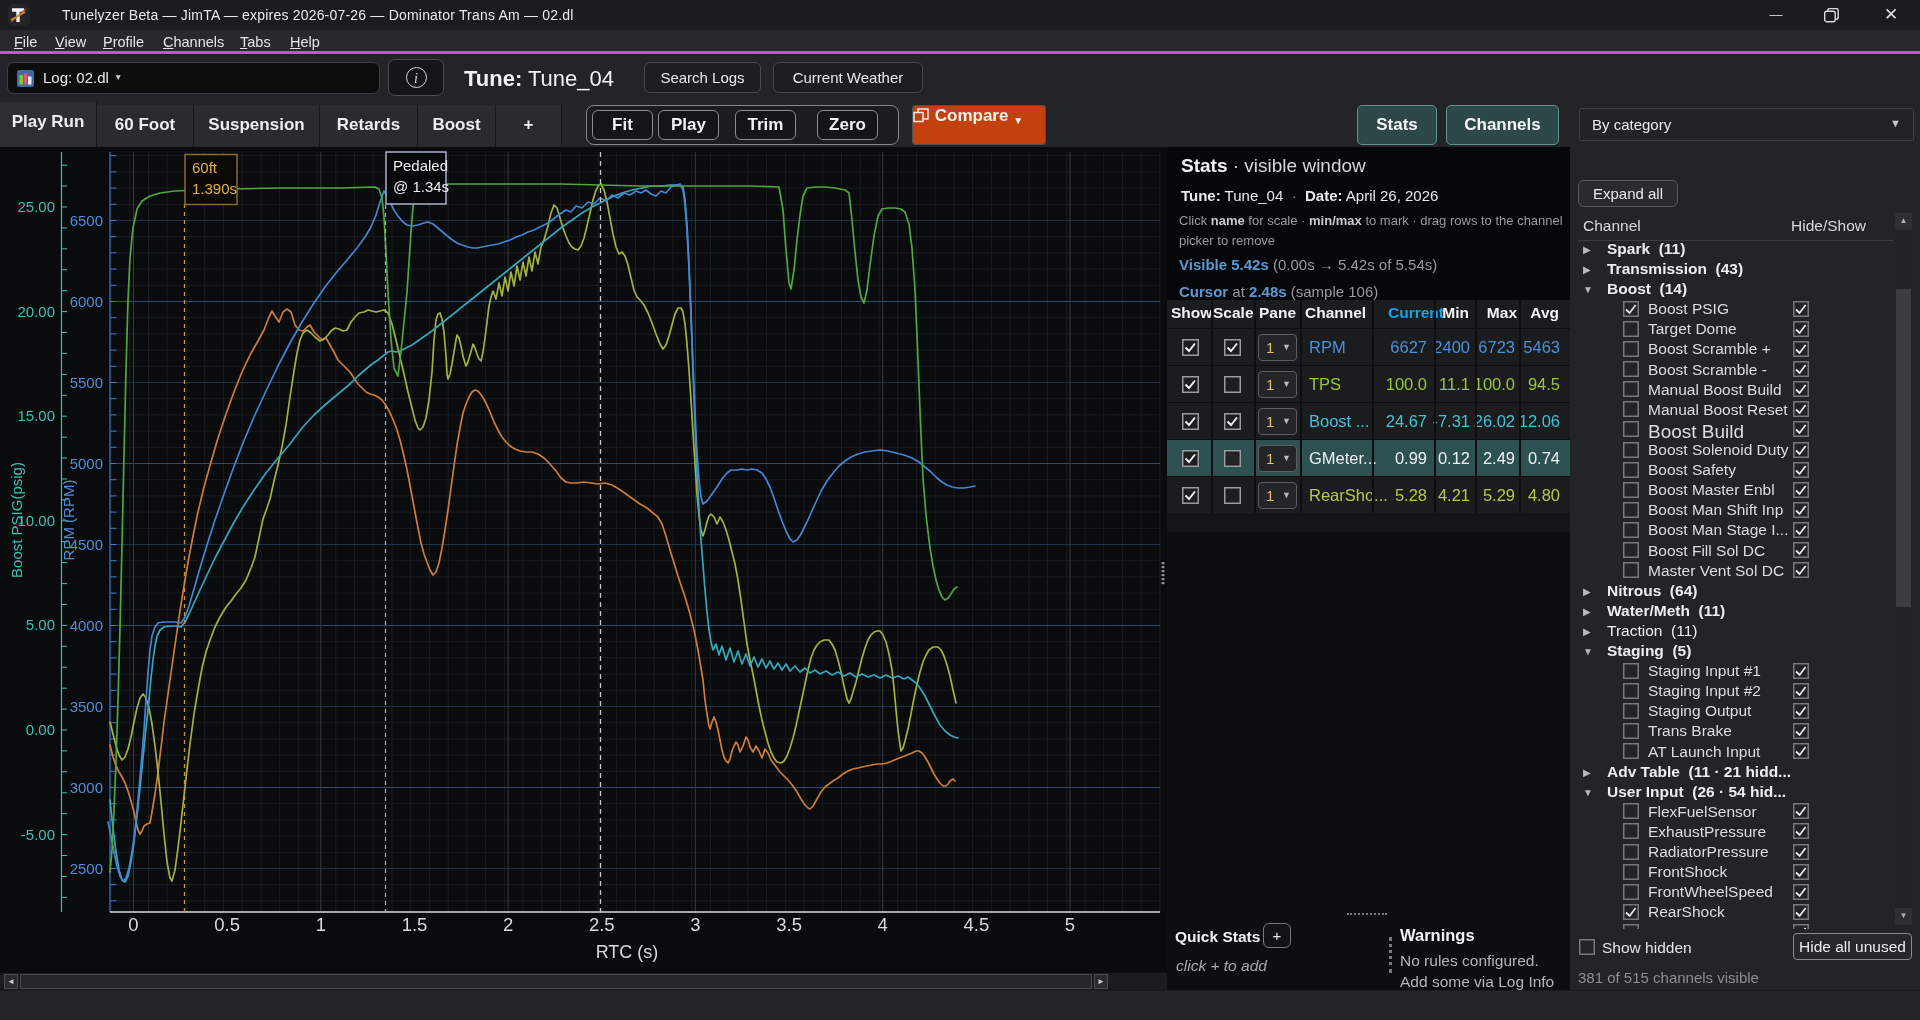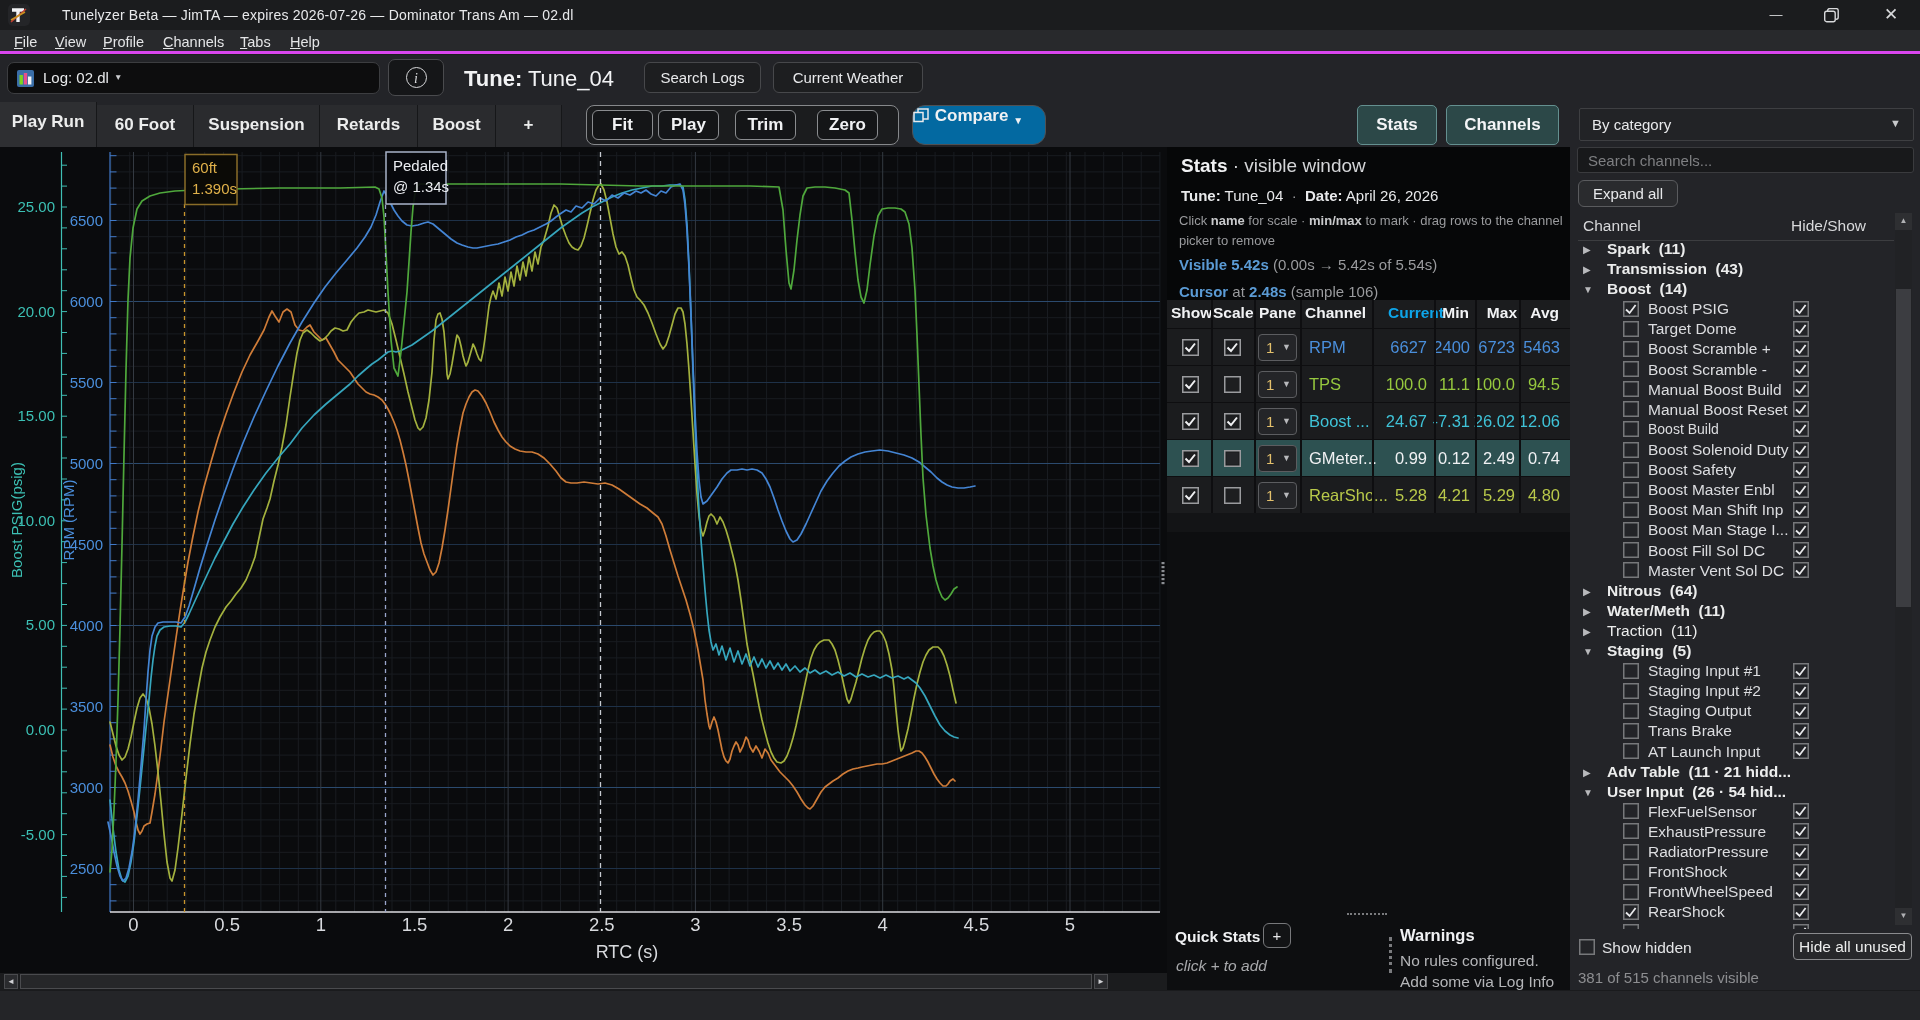--- a/index.html
+++ b/index.html
@@ -15,21 +15,21 @@
 .logsel .arr{position:absolute;left:106px;top:9px;font-size:8.5px;color:#cccdd0}
 .infobtn{position:absolute;left:388px;top:4px;width:56px;height:37px;background:#151618;border:1px solid #4a4b4e;border-radius:7px;text-align:center}
 .infobtn span{display:inline-block;margin-top:7px;width:21px;height:21px;border:1.5px solid #d8d9db;border-radius:50%;color:#d8d9db;font-size:14px;line-height:21px;font-family:"Liberation Serif",serif;font-style:italic}
 .tunelab{position:absolute;left:464px;top:11px;font-size:22px;color:#f2f3f5}
 .tbbtn{position:absolute;top:7px;height:31px;background:#1d1e20;border:1px solid #47484b;border-radius:6px;font-size:15px;color:#e8e9eb;text-align:center}
 .tabbar{position:absolute;left:0;top:102px;width:1920px;height:45px;background:#232428}
 .tab{position:absolute;top:3px;height:42px;background:#2a2b2e;border-right:1px solid #161719;color:#eceded;font-weight:bold;font-size:17px;text-align:center;line-height:40px}
 .tab.active{top:0;height:45px;background:#2e2f32}
 .fitgroup{position:absolute;left:586px;top:3px;width:313px;height:40px;border:1px solid #86888b;border-radius:8px;background:#1b1c1e}
 .fgbtn{position:absolute;top:4px;height:30px;width:61px;background:#141517;border:1px solid #8a8c8f;border-radius:6px;color:#f0f1f3;font-weight:bold;font-size:17px;text-align:center;line-height:28px}
-.cmpbtn{position:absolute;left:912px;top:3px;width:134px;height:40px;background:#0369a1;border:1px solid #505154;border-radius:13px;color:#f0f1f3;font-weight:bold;font-size:17px}
+.cmpbtn{position:absolute;left:912px;top:3px;width:134px;height:40px;background:#c2410c;border:1px solid #505154;border-radius:3px;color:#f0f1f3;font-weight:bold;font-size:17px}
 .tealbtn{position:absolute;top:3px;height:40px;background:#2c4848;border:1px solid #649090;border-radius:5px;color:#f4f5f7;font-weight:bold;font-size:17px;text-align:center;line-height:38px}
 .bycat{position:absolute;left:1579px;top:6px;width:335px;height:33px;background:#222326;border:1px solid #3e3f42;border-radius:2px}
 .bycat .t{position:absolute;left:12px;top:7px;font-size:15px;color:#e8e9eb}
 .bycat .a{position:absolute;right:12px;top:8px;color:#c8c9cb;font-size:11px}
 .chartpanel{position:absolute;left:0;top:147px;width:1167px;height:873px;background:#121316}
 .statspanel{position:absolute;left:1167px;top:147px;width:403px;height:873px;background:#0d0e10;overflow:hidden}
 .sidebar{position:absolute;left:1570px;top:147px;width:350px;height:873px;background:#232428}
 </style></head>
 <body>
 <div class="titlebar">
@@ -288,23 +288,20 @@
 <div style="position:absolute;left:180px;top:766px;width:40px;height:3px;border-top:2px dotted #7a7b7e"></div>
 <div style="position:absolute;left:8px;top:781px;font-size:15.5px;font-weight:bold;color:#f0f1f3">Quick Stats</div>
 <div style="position:absolute;left:96px;top:776px;width:28px;height:25px;border:1px solid #77787b;border-radius:6px;background:#121315;text-align:center;line-height:24px;font-size:15px;color:#e8e9eb">+</div>
 <div style="position:absolute;left:9px;top:810px;font-size:15.5px;font-style:italic;color:#a8a9ac">click + to add</div>
 <div style="position:absolute;left:222px;top:790px;width:3px;height:36px;border-left:3px dotted #7a7b7e"></div>
 <div style="position:absolute;left:233px;top:779px;font-size:16.5px;font-weight:bold;color:#f0f1f3">Warnings</div>
 <div style="position:absolute;left:233px;top:805px;font-size:15.5px;color:#b4b5b8">No rules configured.</div>
 <div style="position:absolute;left:233px;top:826px;font-size:15.5px;color:#b4b5b8">Add some via Log Info</div>
   </div>
 <div class="sidebar" id="sidebar" style="overflow:hidden">
-    <div style="position:absolute;left:7px;top:0px;width:337px;height:26px;background:#18191b;border:1px solid #3a3b3e;border-radius:3px">
-      <span style="position:absolute;left:10px;top:4px;font-size:15px;color:#7e7f82">Search channels...</span>
-    </div>
 <div style="position:absolute;left:8px;top:33px;width:100px;height:27px;background:#2a2b2e;border:1px solid #5a5b5e;border-radius:6px;text-align:center;line-height:25px;font-size:15px;color:#e8e9eb">Expand all</div>
 <div style="position:absolute;left:13px;top:70px;font-size:15.5px;color:#d8d9db">Channel</div>
 <div style="position:absolute;left:221px;top:70px;font-size:15.5px;color:#d8d9db">Hide/Show</div>
 <div style="position:absolute;left:8px;top:93px;width:316px;height:1px;background:#3c3d40"></div>
 <div style="position:absolute;left:325px;top:66px;width:17px;height:712px;background:#212225"></div>
 <div style="position:absolute;left:325px;top:66px;width:17px;height:17px;background:#2e2f32;text-align:center;line-height:16px;font-size:8px;color:#b0b1b4">▲</div>
 <div style="position:absolute;left:325px;top:761px;width:17px;height:17px;background:#2e2f32;text-align:center;line-height:16px;font-size:8px;color:#b0b1b4">▼</div>
 <div style="position:absolute;left:326px;top:142px;width:15px;height:318px;background:#3c3d41"></div>
 <div style="position:absolute;left:13px;top:97px;font-size:10px;color:#b8b9bc">▶</div>
 <div style="position:absolute;left:37px;top:93px;font-size:15.5px;font-weight:bold;color:#eceded;white-space:nowrap">Spark&nbsp; (11)</div>
@@ -357,21 +354,21 @@
       <rect x="0.75" y="0.75" width="14.5" height="14.5" fill="#232428" stroke="#77787b" stroke-width="1.5"></rect>
     </svg>
 <div style="position:absolute;left:78px;top:254px;font-size:15.5px;color:#dcdde0;white-space:nowrap">Manual Boost Reset</div>
 <svg style="position:absolute;left:223px;top:254px" width="16" height="16">
       <rect x="0.75" y="0.75" width="14.5" height="14.5" fill="#232428" stroke="#77787b" stroke-width="1.5"></rect>
       <path d="M3 8.5 L6.6 12 L12.6 4" stroke="#e8e9eb" stroke-width="1.8" fill="none"></path>
     </svg>
 <svg style="position:absolute;left:53px;top:274px" width="16" height="16">
       <rect x="0.75" y="0.75" width="14.5" height="14.5" fill="#232428" stroke="#77787b" stroke-width="1.5"></rect>
     </svg>
-<div style="position:absolute;left:78px;top:274px;font-size:14px;color:#dcdde0;white-space:nowrap">Boost Build</div>
+<div style="position:absolute;left:78px;top:274px;font-size:19px;color:#dcdde0;white-space:nowrap">Boost Build</div>
 <svg style="position:absolute;left:223px;top:274px" width="16" height="16">
       <rect x="0.75" y="0.75" width="14.5" height="14.5" fill="#232428" stroke="#77787b" stroke-width="1.5"></rect>
       <path d="M3 8.5 L6.6 12 L12.6 4" stroke="#e8e9eb" stroke-width="1.8" fill="none"></path>
     </svg>
 <svg style="position:absolute;left:53px;top:295px" width="16" height="16">
       <rect x="0.75" y="0.75" width="14.5" height="14.5" fill="#232428" stroke="#77787b" stroke-width="1.5"></rect>
     </svg>
 <div style="position:absolute;left:78px;top:294px;font-size:15.5px;color:#dcdde0;white-space:nowrap">Boost Solenoid Duty</div>
 <svg style="position:absolute;left:223px;top:295px" width="16" height="16">
       <rect x="0.75" y="0.75" width="14.5" height="14.5" fill="#232428" stroke="#77787b" stroke-width="1.5"></rect>

